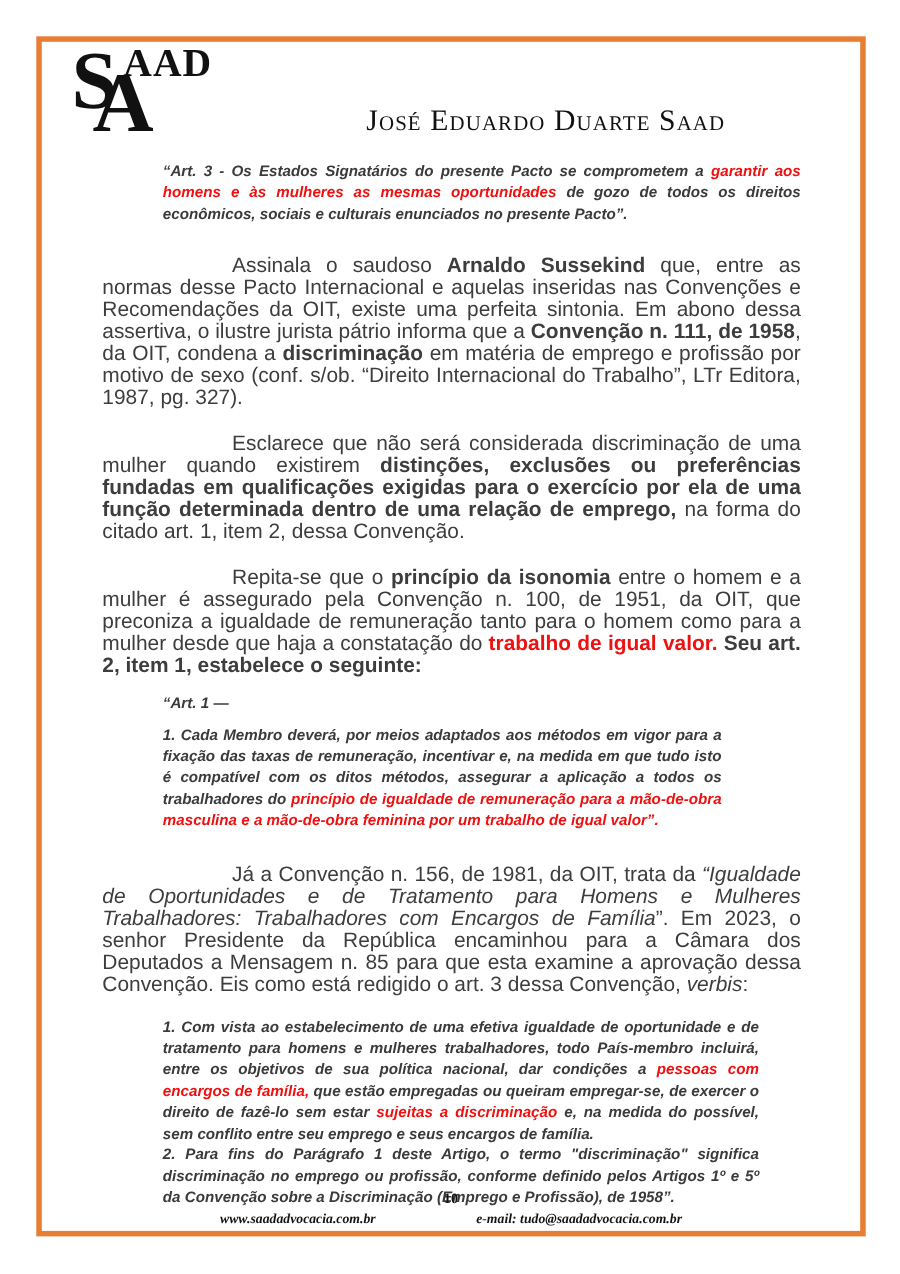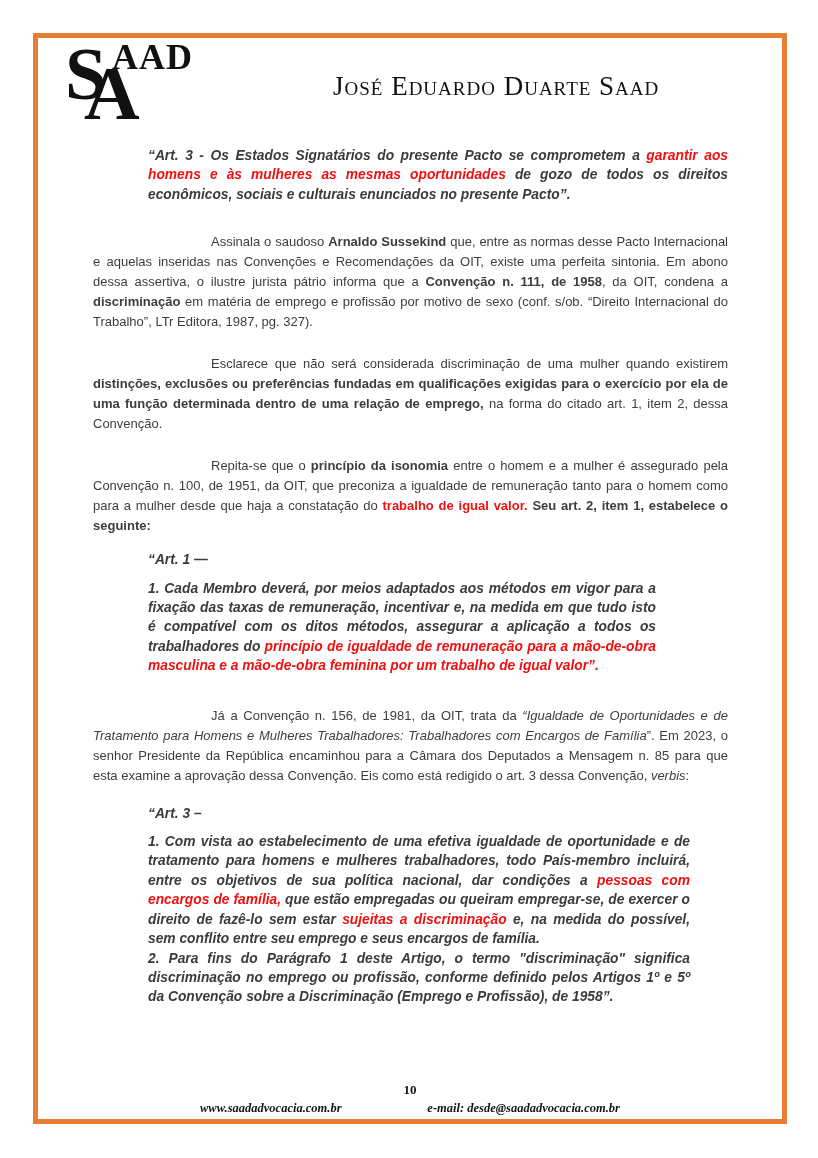--- a/index.html
+++ b/index.html
@@ -38,30 +38,30 @@
     color: #111;
     white-space: nowrap;
   }
   .logo-letter { font-weight: bold; }
   .logo-s { left: 0;    top: -9px; font-size: 75px; line-height: 75px; }
   .logo-a { left: 19px; top: 10px; font-size: 77px; line-height: 77px; }
   .logo-word { font-weight: bold; font-size: 36px; line-height: 30px; letter-spacing: 1px; }
   .logo-aad      { left: 47px; top: -3px; }
   .logo-dvocacia { left: 74px; top: 37px; }
   .logo-tagline {
-    left: 268px; top: 28px;
+    left: 268px; top: 51px;
     font-size: 27px; line-height: 27px;
     font-variant: small-caps;
     letter-spacing: 1px;
     font-weight: normal;
   }
   
   .body-para {
     margin: 0;
-    font-size: 13px;
+    font-size: 19px;
     line-height: 20px;
     color: #3D3D3D;
     text-align: justify;
     text-indent: 118px;
   }
   .quote {
     margin: 0 0 0 55px;
     font-size: 13.8px;
     line-height: 19.4px;
     color: #3B3B3B;
@@ -134,29 +134,28 @@
         <p class="body-para p3"><span>Repita-se que o </span><span style="font-weight: bold;">princípio da isonomia</span><span> entre o homem e a mulher é assegurado pela Convenção n. 100, de 1951, da OIT, que preconiza a igualdade de remuneração tanto para o homem como para a mulher desde que haja a constatação do </span><span style="font-weight: bold; color: rgb(238, 17, 17);">trabalho de igual valor.</span><span style="font-weight: bold;"> Seu art. 2, item 1, estabelece o seguinte:</span></p>
 
         <blockquote class="quote q2">
           <div class="q-heading">“Art. 1 —</div>
           <div class="q-body"><span>1. Cada Membro deverá, por meios adaptados aos métodos em vigor para a fixação das taxas de remuneração, incentivar e, na medida em que tudo isto é compatível com os ditos métodos, assegurar a aplicação a todos os trabalhadores do </span><span style="color: rgb(238, 17, 17);">princípio de igualdade de remuneração para a mão-de-obra masculina e a mão-de-obra feminina por um trabalho de igual valor”.</span></div>
         </blockquote>
 
         <p class="body-para p4"><span>Já a Convenção n. 156, de 1981, da OIT, trata da </span><span style="font-style: italic;">“Igualdade de Oportunidades e de Tratamento para Homens e Mulheres Trabalhadores: Trabalhadores com Encargos de Família</span><span>”. Em 2023, o senhor Presidente da República encaminhou para a Câmara dos Deputados a Mensagem n. 85 para que esta examine a aprovação dessa Convenção. Eis como está redigido o art. 3 dessa Convenção, </span><span style="font-style: italic;">verbis</span><span>:</span></p>
 
         <blockquote class="quote q3">
-          <div class="q-heading">“Art. 3 –</div>
           <div class="q-p1"><span>1. Com vista ao estabelecimento de uma efetiva igualdade de oportunidade e de tratamento para homens e mulheres trabalhadores, todo País-membro incluirá, entre os objetivos de sua política nacional, dar condições a </span><span style="color: rgb(238, 17, 17);">pessoas com encargos de família,</span><span> que estão empregadas ou queiram empregar-se, de exercer o direito de fazê-lo sem estar </span><span style="color: rgb(238, 17, 17);">sujeitas a discriminação</span><span> e, na medida do possível, sem conflito entre seu emprego e seus encargos de família.</span></div>
           <div class="q-p2"><span>2. Para fins do Parágrafo 1 deste Artigo, o termo "discriminação" significa discriminação no emprego ou profissão, conforme definido pelos Artigos 1º e 5º da Convenção sobre a Discriminação (Emprego e Profissão), de 1958”.</span></div>
         </blockquote>
       </main>
 
       <footer class="page-footer">
         <div class="page-number">10</div>
         <div class="footer-contacts">
           <span>www.saadadvocacia.com.br</span>
-          <span>e-mail: desde@saadadvocacia.com.br</span>
+          <span>e-mail: tudo@saadadvocacia.com.br</span>
         </div>
       </footer>
 
     </div>
   </div>
 </div>
 
 </body></html>

